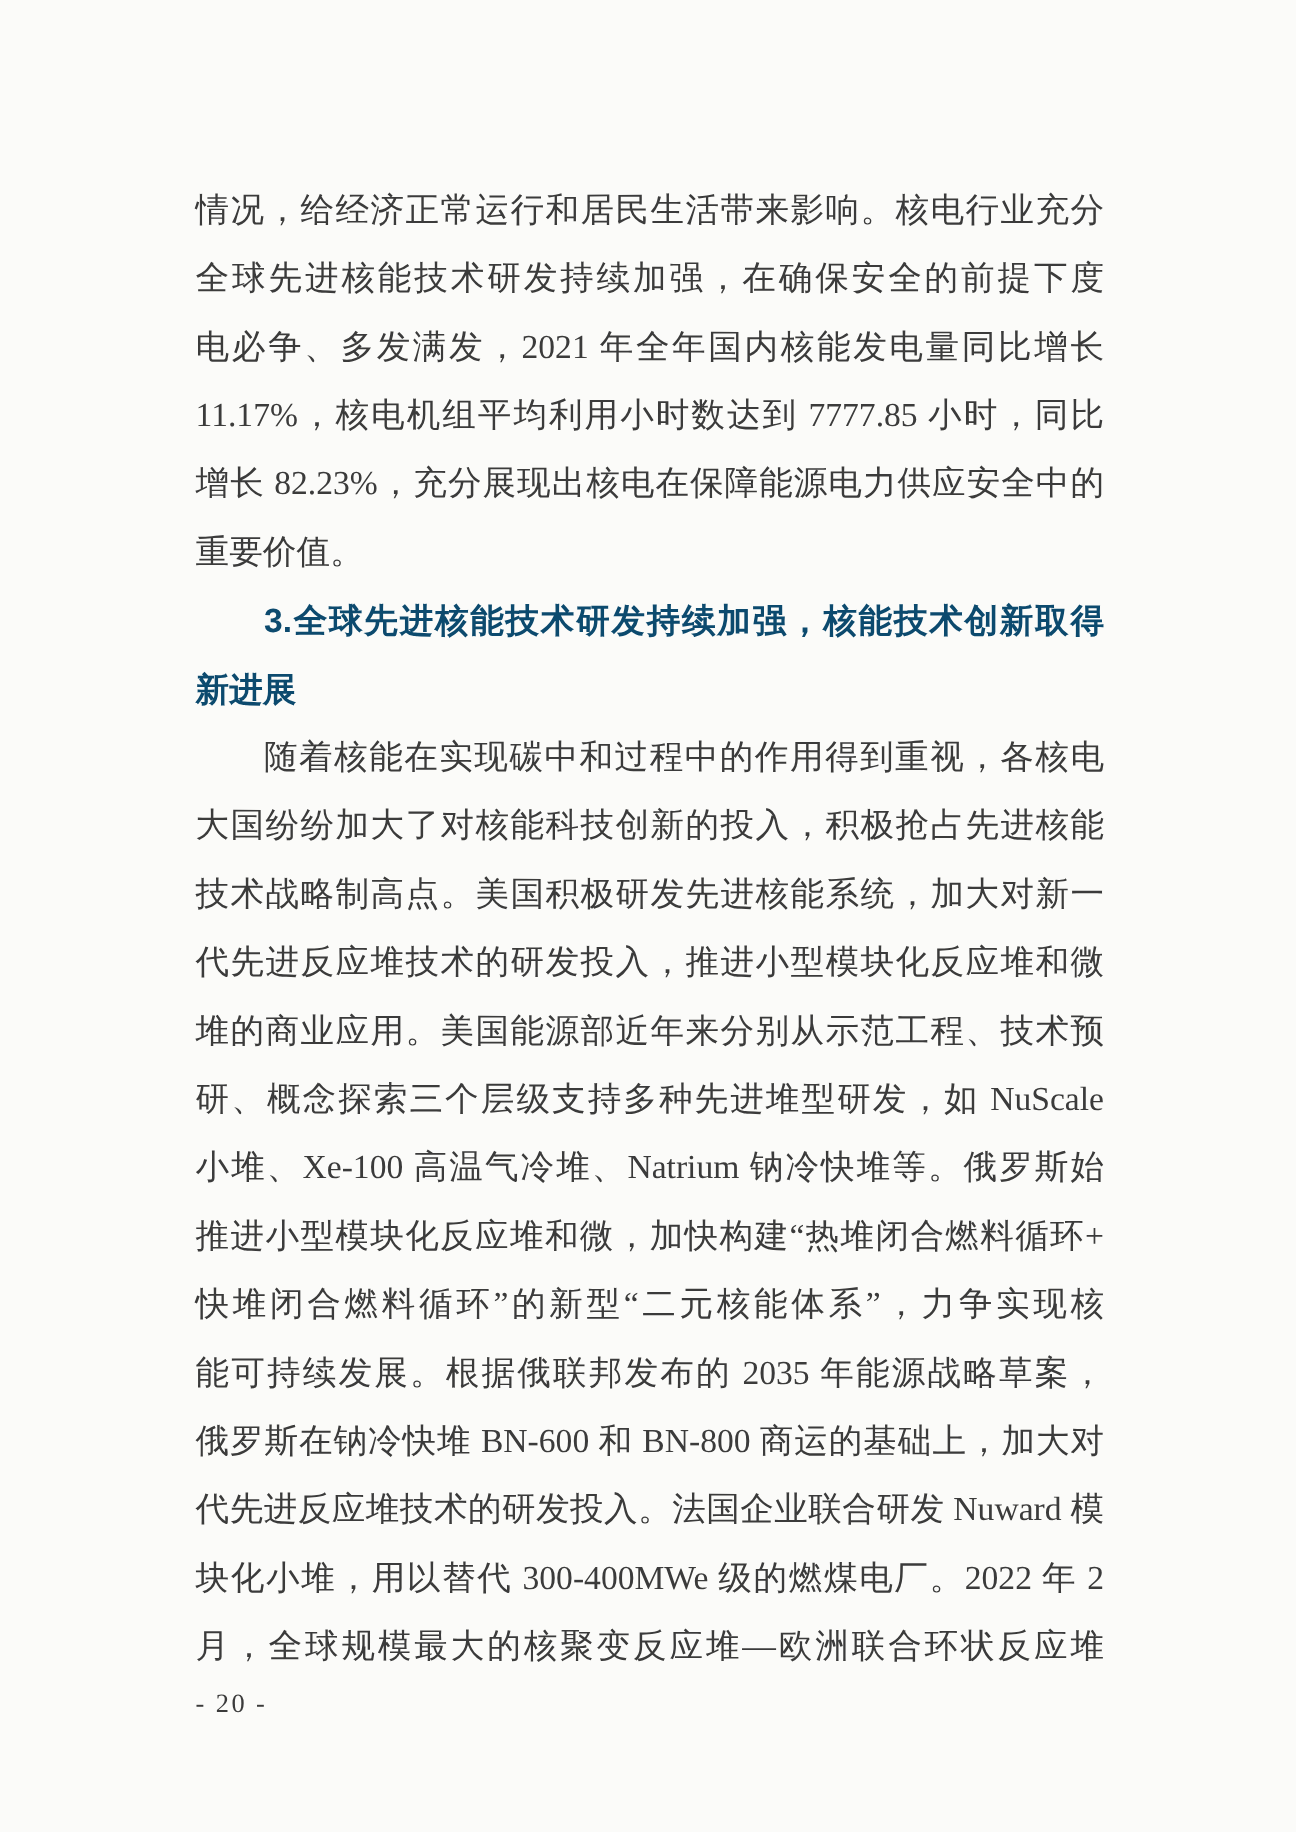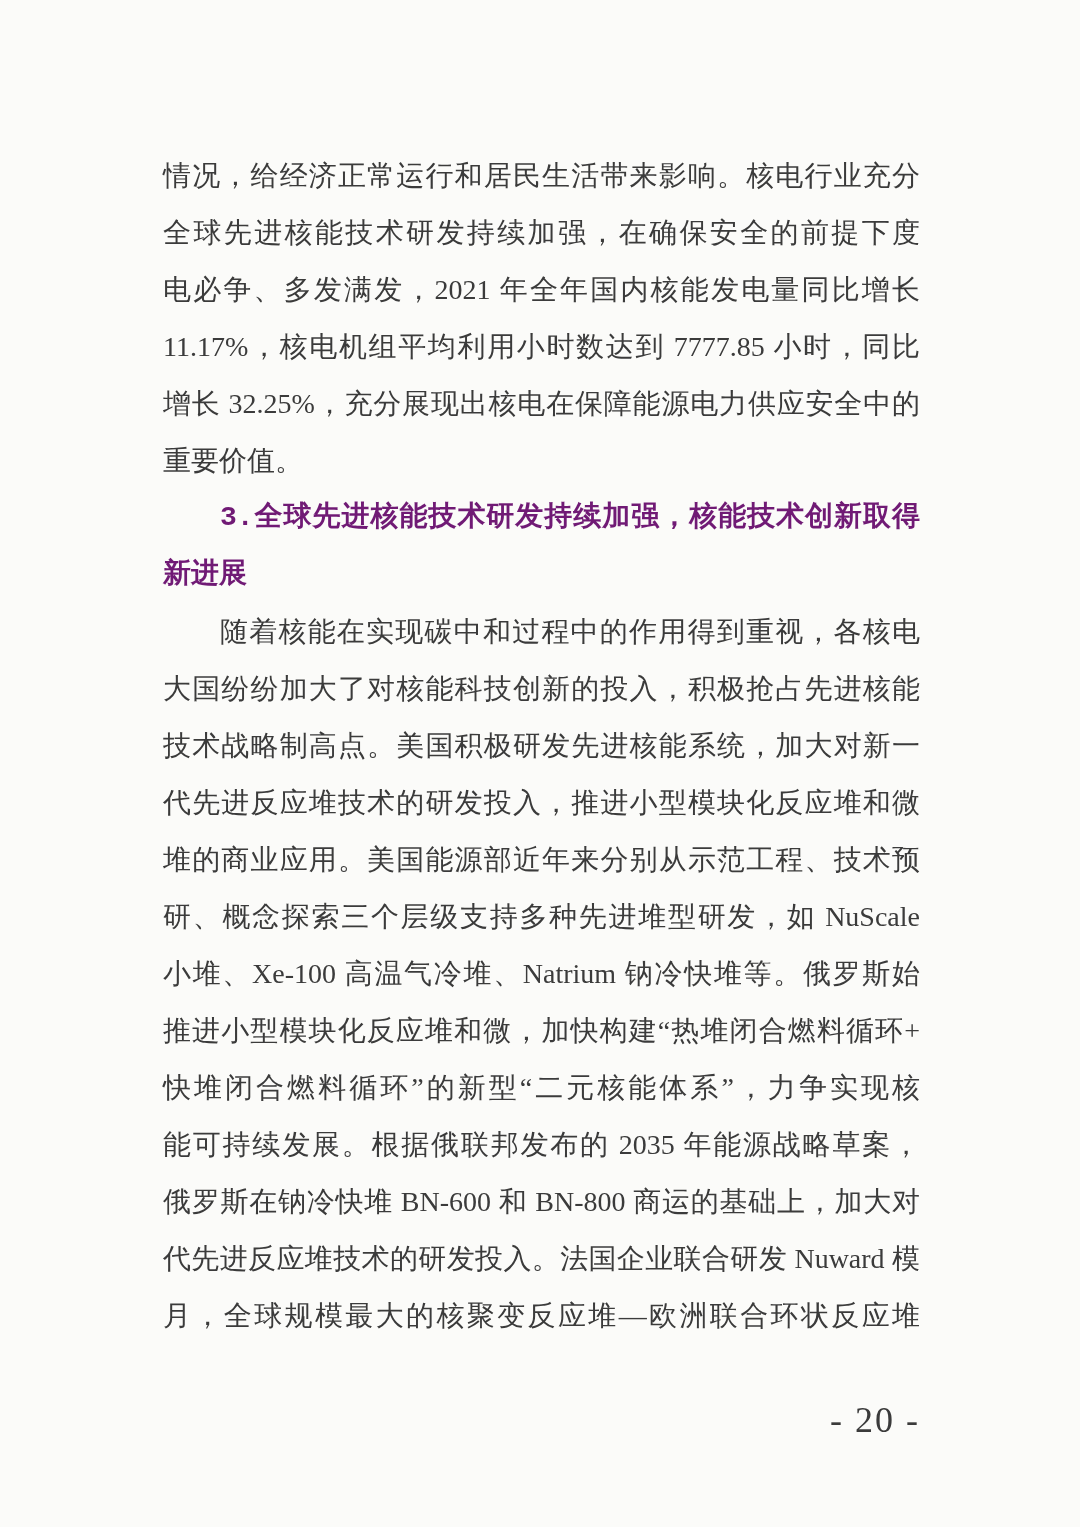--- a/index.html
+++ b/index.html
@@ -27,62 +27,63 @@
     line-height: 57px;
     font-size: 28px;
     font-weight: normal;
     text-align: justify;
     text-align-last: justify;
   }
   .line.short { text-align-last: left; }
   .line.indent { text-indent: 57px; }
   .heading {
     font-weight: bold;
-    font-family: Liberation Mono, monospace;
-    color: #701a75;
+    font-family: Liberation Sans, sans-serif;
+    color: #0c4a6e;
   }
   .page-number {
     position: absolute;
     left: 163px;
     top: 1400px;
     width: 757px;
     height: 40px;
     line-height: 40px;
-    text-align: right;
-    font-size: 36px;
+    text-align: left;
+    font-size: 22px;
     letter-spacing: 2px;
     color: #3b3b3b;
   }
 </style>
 </head>
 <body>
 
 <div class="page">
   <main class="text-column">
 
     <p class="line">情况，给经济正常运行和居民生活带来影响。核电行业充分</p>
     <p class="line">全球先进核能技术研发持续加强，在确保安全的前提下度</p>
     <p class="line">电必争、多发满发，2021 年全年国内核能发电量同比增长</p>
     <p class="line">11.17%，核电机组平均利用小时数达到 7777.85 小时，同比</p>
-    <p class="line">增长 32.25%，充分展现出核电在保障能源电力供应安全中的</p>
+    <p class="line">增长 82.23%，充分展现出核电在保障能源电力供应安全中的</p>
     <p class="line short">重要价值。</p>
 
     <h2 class="line heading indent">3.全球先进核能技术研发持续加强，核能技术创新取得</h2>
     <h2 class="line heading short">新进展</h2>
 
     <p class="line indent">随着核能在实现碳中和过程中的作用得到重视，各核电</p>
     <p class="line">大国纷纷加大了对核能科技创新的投入，积极抢占先进核能</p>
     <p class="line">技术战略制高点。美国积极研发先进核能系统，加大对新一</p>
     <p class="line">代先进反应堆技术的研发投入，推进小型模块化反应堆和微</p>
     <p class="line">堆的商业应用。美国能源部近年来分别从示范工程、技术预</p>
     <p class="line">研、概念探索三个层级支持多种先进堆型研发，如 NuScale</p>
     <p class="line">小堆、Xe-100 高温气冷堆、Natrium 钠冷快堆等。俄罗斯始</p>
     <p class="line">推进小型模块化反应堆和微，加快构建“热堆闭合燃料循环+</p>
     <p class="line">快堆闭合燃料循环”的新型“二元核能体系”，力争实现核</p>
     <p class="line">能可持续发展。根据俄联邦发布的 2035 年能源战略草案，</p>
     <p class="line">俄罗斯在钠冷快堆 BN-600 和 BN-800 商运的基础上，加大对</p>
     <p class="line">代先进反应堆技术的研发投入。法国企业联合研发 Nuward 模</p>
+    <p class="line">块化小堆，用以替代 300-400MWe 级的燃煤电厂。2022 年 2</p>
     <p class="line">月，全球规模最大的核聚变反应堆—欧洲联合环状反应堆</p>
 
   </main>
 
   <footer class="page-number">- 20 -</footer>
 </div>
 
 </body></html>

